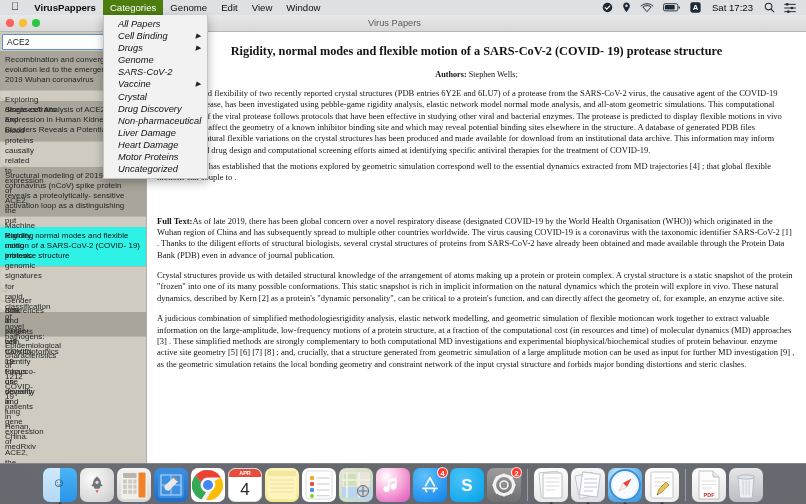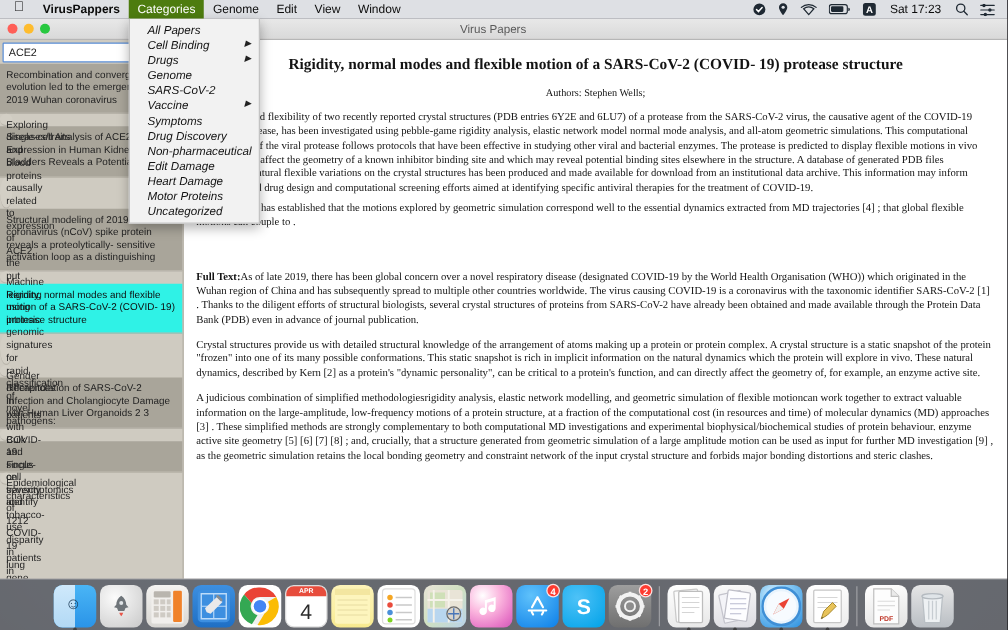--- a/index.html
+++ b/index.html
@@ -145,21 +145,21 @@
     font-weight: bold;
     font-size: 12.3px;
     line-height: 15px;
     margin-top: 4px;
   }
   #authors {
     text-align: center;
     font-size: 8.2px;
     margin-top: 11px;
   }
-  #authors b { font-weight: normal; margin-top: 16px; }
+  #authors b { font-weight: bold; margin-top: 16px; }
   .para {
     font-size: 8.55px;
     line-height: 11.35px;
     text-align: left;
     margin-top: 9px;
   }
   .para b { font-weight: bold; font-family: Liberation Serif, serif; }
   #abstract-para { margin-top: 9px; }
   #recent-para { margin-top: 5px; }
   #fulltext-para { margin-top: 32px; }
@@ -331,21 +331,20 @@
         <div id="sidebar-list">
             <div class="sb-row dark"><span>Recombination and convergent evolution led to the emergence of 2019 Wuhan coronavirus</span></div>
             <div class="sb-row light"><span>Exploring diseases/traits and blood proteins causally related to expression of ACE2, the put</span></div>
             <div class="sb-row dark"><span>Single-cell Analysis of ACE2 Expression in Human Kidneys and Bladders Reveals a Potential</span></div>
             <div class="sb-row light empty"><span></span></div>
             <div class="sb-row dark"><span>Structural modeling of 2019-novel coronavirus (nCoV) spike protein reveals a proteolytically- sensitive activation loop as a distinguishing</span></div>
             <div class="sb-row light"><span>Machine learning using intrinsic genomic signatures for rapid classification of novel pathogens:</span></div>
             <div class="sb-row sel"><span>Rigidity, normal modes and flexible motion of a SARS-CoV-2 (COVID- 19) protease structure</span></div>
             <div class="sb-row light empty"><span></span></div>
             <div class="sb-row light"><span>Gender differences in patients with COVID-19: Focus on severity and</span></div>
-            <div class="sb-row dark"><span>Recapitulation of SARS-CoV-2 Infection and Cholangiocyte Damage with Human Liver Organoids 2 3</span></div>
             <div class="sb-row light"><span>Bulk and single-cell transcriptomics identify tobacco-use disparity in lung gene expression of ACE2, the receptor</span></div>
             <div class="sb-row dark empty"><span></span></div>
             <div class="sb-row light"><span>Epidemiological characteristics of 1212 COVID-19 patients in Henan, China. medRxiv</span></div>
           </div>
       </div>
 
       <div id="content">
         <div id="paper-title">Rigidity, normal modes and flexible motion of a SARS-CoV-2 (COVID- 19) protease structure</div>
         <div id="authors">
           <b>Authors:</b>
@@ -378,30 +377,30 @@
         <span class="dd-label">Genome</span>
       </div>
       <div class="dd-item">
         <span class="dd-label">SARS-CoV-2</span>
       </div>
       <div class="dd-item">
         <span class="dd-label">Vaccine</span>
         <span class="dd-arrow">▶</span>
       </div>
       <div class="dd-item">
-        <span class="dd-label">Symptoms</span>
+        <span class="dd-label">Crystal</span>
       </div>
       <div class="dd-item">
         <span class="dd-label">Drug Discovery</span>
       </div>
       <div class="dd-item">
         <span class="dd-label">Non-pharmaceutical</span>
       </div>
       <div class="dd-item">
-        <span class="dd-label">Edit Damage</span>
+        <span class="dd-label">Liver Damage</span>
       </div>
       <div class="dd-item">
         <span class="dd-label">Heart Damage</span>
       </div>
       <div class="dd-item">
         <span class="dd-label">Motor Proteins</span>
       </div>
       <div class="dd-item">
         <span class="dd-label">Uncategorized</span>
       </div>

